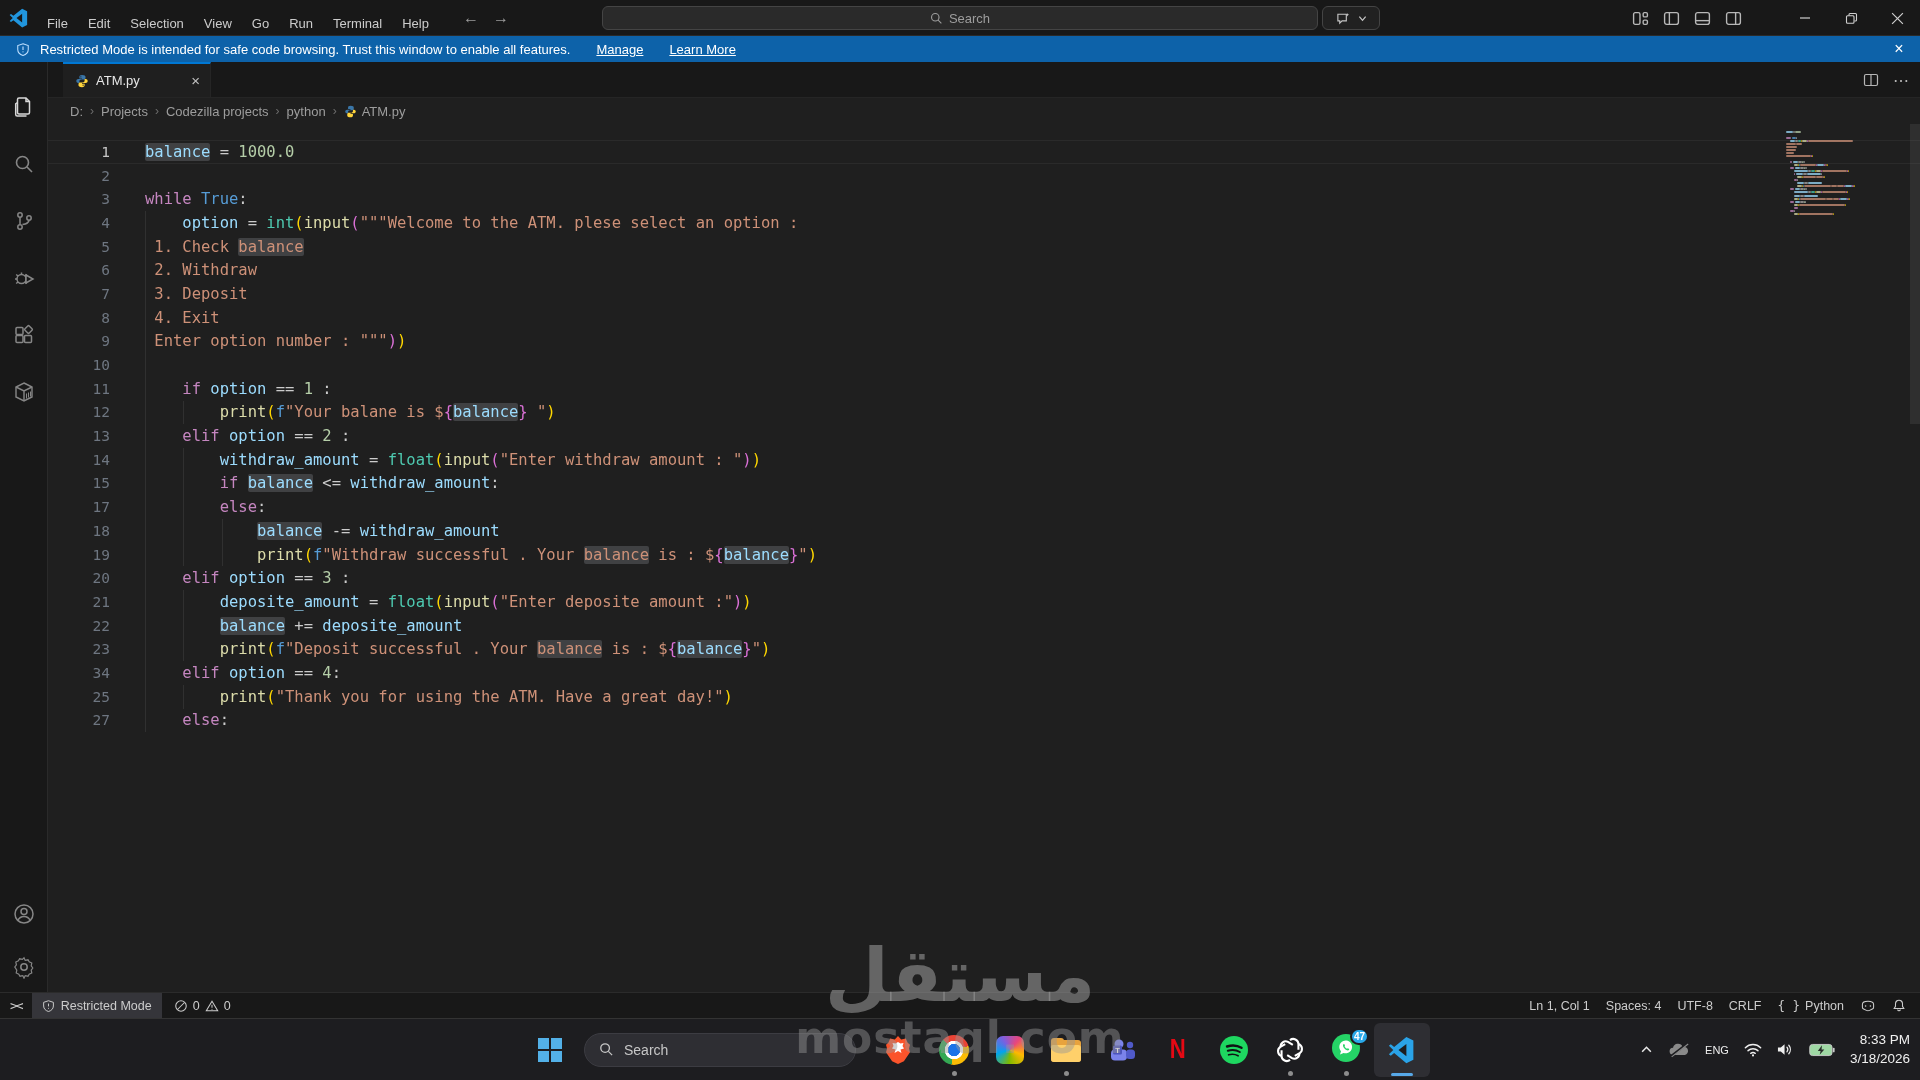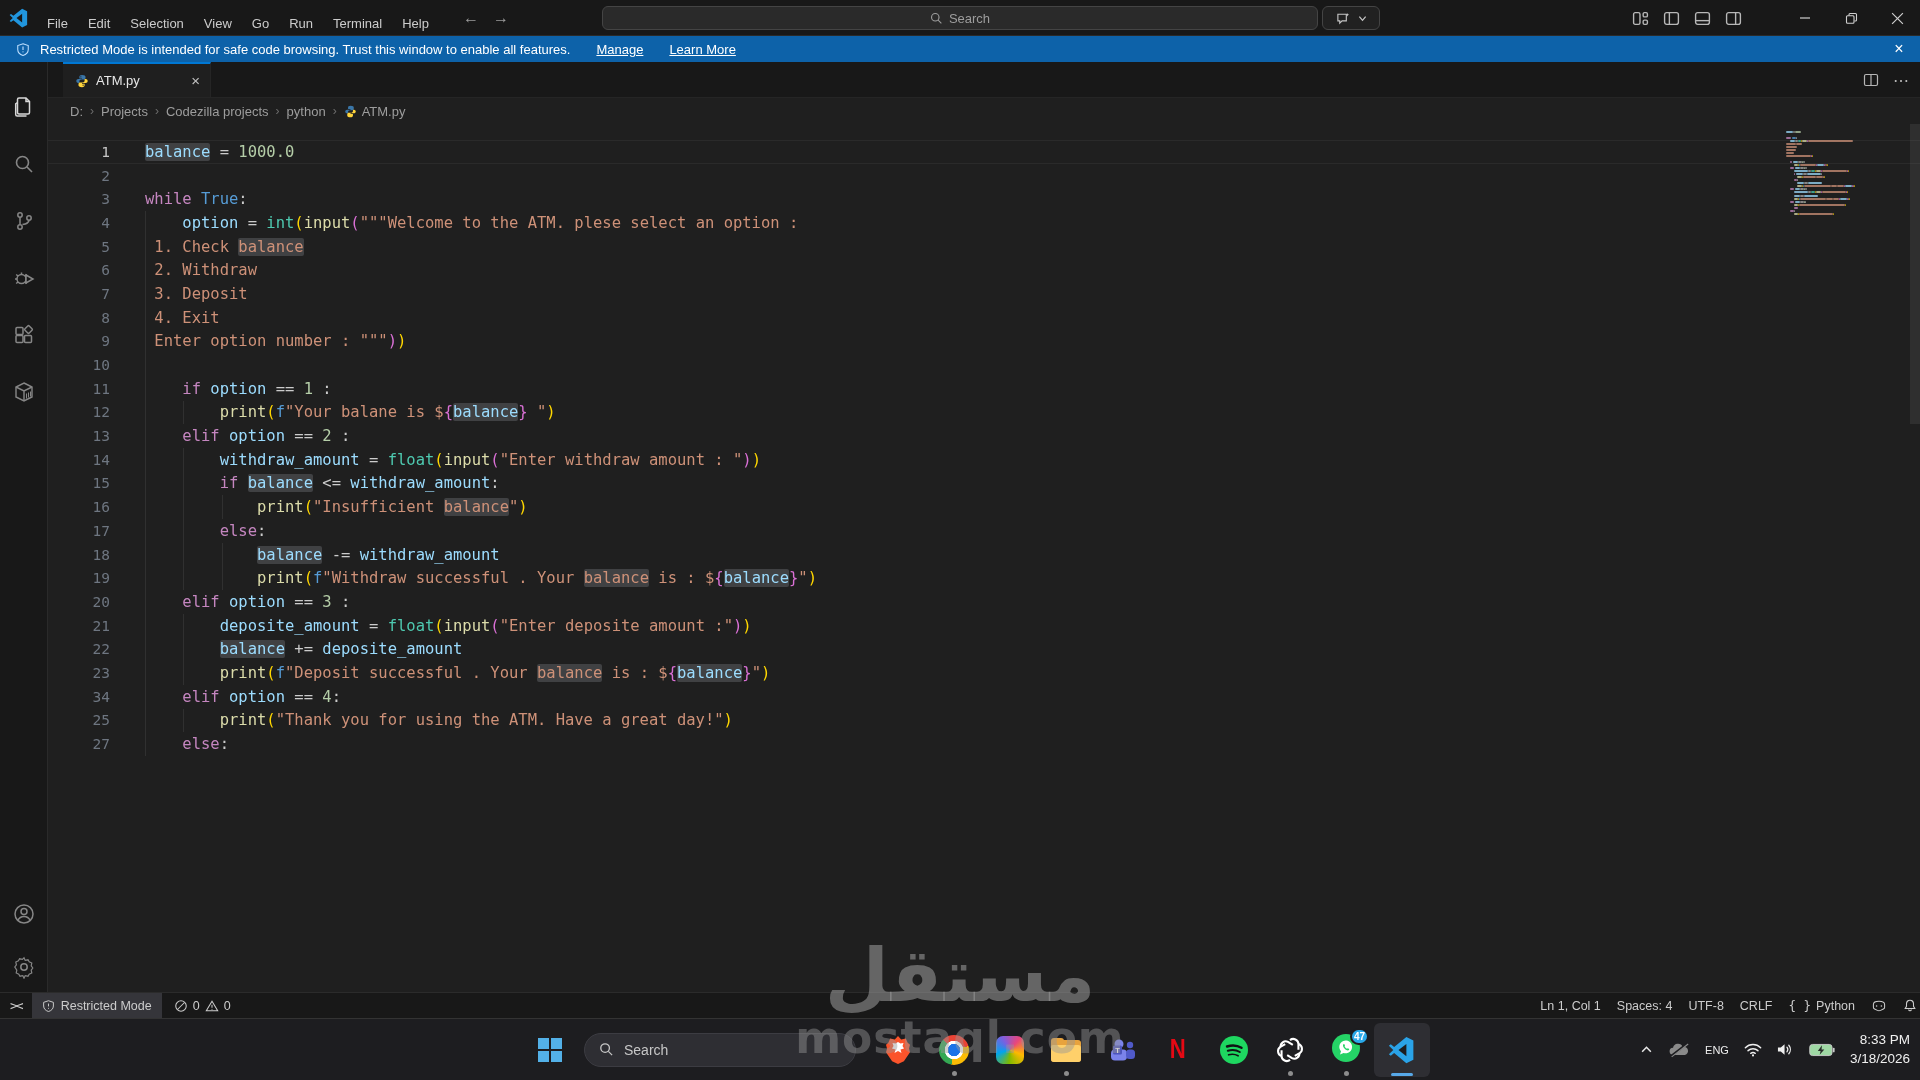--- a/index.html
+++ b/index.html
@@ -73,21 +73,21 @@
   .mm-seg { height:2px; border-radius:1px; opacity:0.75; flex:none; }
   .scroll-thumb { position:absolute; top:0; right:0; width:10px; height:300px; background:rgba(121,121,121,0.18); }
 
   
   .statusbar { height:26px; background:#181818; border-top:1px solid #2b2b2b; flex:none;
     display:flex; align-items:center; font-size:12.5px; color:#cccccc; }
   .sb-left { display:flex; align-items:center; height:100%; }
   .remote { padding:0 10px; font-family:"DejaVu Sans Mono",monospace; font-size:13px; letter-spacing:-2px; }
   .sb-badge { background:#35353a; height:100%; display:flex; align-items:center; gap:6px; padding:0 10px; }
   .sb-problems { display:flex; align-items:center; gap:5px; margin-left:12px; }
-  .sb-right { margin-left:auto; display:flex; align-items:center; gap:16px; padding-right:3px; }
+  .sb-right { margin-left:auto; display:flex; align-items:center; gap:16px; padding-right:14px; }
   .sb-item { display:flex; align-items:center; gap:5px; }
 
   
   .taskbar { height:62px; background:#1d1d20; border-top:1px solid #333; flex:none;
     display:flex; align-items:center; position:relative; }
   .tk-center { position:absolute; left:528px; display:flex; align-items:center; gap:0; }
   .tk-slot { width:56px; display:flex; flex-direction:column; align-items:center; justify-content:center; position:relative; height:54px; }
   .tk-slot .dot { position:absolute; bottom:1px; width:5px; height:5px; border-radius:50%; background:#8d8d8d; }
   .tk-slot.active { background:#2e2e33; border-radius:6px; }
   .tk-slot.active .bar { position:absolute; bottom:1px; width:22px; height:3px; border-radius:2px; background:#57a8e8; }
@@ -381,27 +381,20 @@
             <i class="guide" style="left: 135.4px;"></i>
             <span class="ltxt"><span class="tok pl">        </span><span class="tok vr">withdraw_amount</span><span class="tok pl"> = </span><span class="tok ty">float</span><span class="tok p1">(</span><span class="tok fn">input</span><span class="tok p2">(</span><span class="tok st">"Enter withdraw amount : "</span><span class="tok p2">)</span><span class="tok p1">)</span></span>
           </div>
           <div class="cline">
             <span class="ln">15</span>
             <i class="guide" style="left: 97px;"></i>
             <i class="guide" style="left: 135.4px;"></i>
             <span class="ltxt"><span class="tok pl">        </span><span class="tok kw">if</span><span class="tok pl"> </span><span class="tok vr hl">balance</span><span class="tok pl"> &lt;= </span><span class="tok vr">withdraw_amount</span><span class="tok pl">:</span></span>
           </div>
           <div class="cline">
-            <span class="ln">16</span>
-            <i class="guide" style="left: 97px;"></i>
-            <i class="guide" style="left: 135.4px;"></i>
-            <i class="guide" style="left: 173.8px;"></i>
-            <span class="ltxt"><span class="tok pl">            </span><span class="tok fn">print</span><span class="tok p1">(</span><span class="tok st">"Insufficient </span><span class="tok st hl">balance</span><span class="tok st">"</span><span class="tok p1">)</span></span>
-          </div>
-          <div class="cline">
             <span class="ln">17</span>
             <i class="guide" style="left: 97px;"></i>
             <i class="guide" style="left: 135.4px;"></i>
             <span class="ltxt"><span class="tok pl">        </span><span class="tok kw">else</span><span class="tok pl">:</span></span>
           </div>
           <div class="cline">
             <span class="ln">18</span>
             <i class="guide" style="left: 97px;"></i>
             <i class="guide" style="left: 135.4px;"></i>
             <i class="guide" style="left: 173.8px;"></i>

